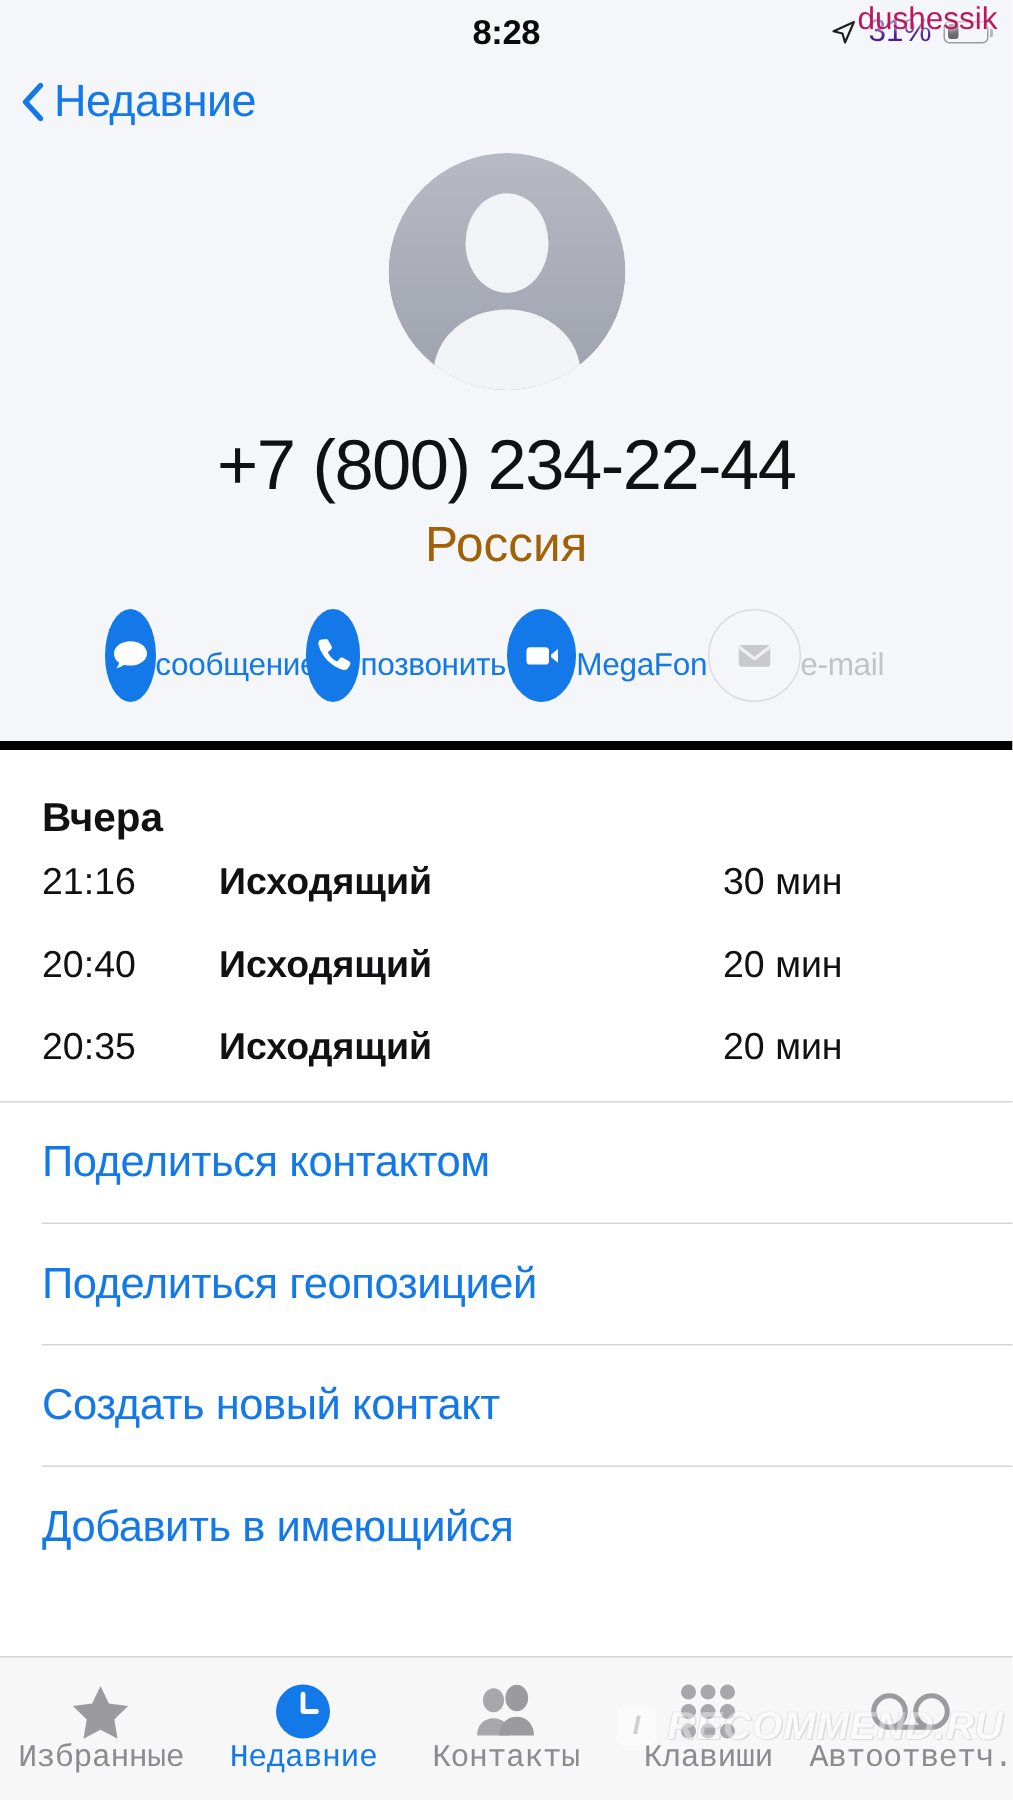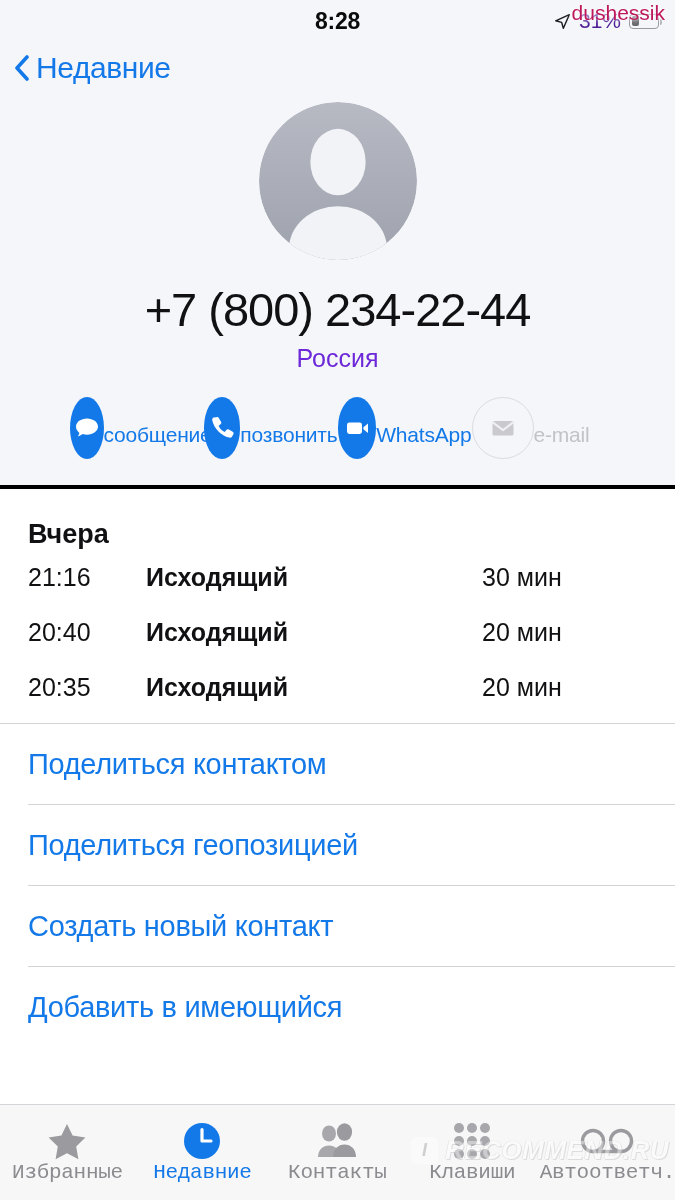--- a/index.html
+++ b/index.html
@@ -74,29 +74,29 @@
     flex:0 0 auto;
   }
   .backbtn { display:flex; align-items:center; gap:7px; cursor:pointer; }
   .chev { width:15px; height:26px; }
   .back-label { font-size:30px; color:#1479e8; letter-spacing:-0.4px; }
 
   
   .header {
     background:#f5f6fa; padding:8px 0 26px;
     display:flex; flex-direction:column; align-items:center;
-    border-bottom:4px solid #000000;
+    border-bottom:6px solid #000000;
     flex:0 0 auto;
   }
   .avatar { width:158px; height:158px; border-radius:50%; overflow:hidden; }
   .phone-number {
     margin-top:22px;
     font-size:47px; color:#111113; letter-spacing:-1px; white-space:nowrap;
   }
-  .country { margin-top:7px; font-size:25px; color:#6d28d9; }
+  .country { margin-top:7px; font-size:33px; color:#a16207; }
 
   
   .actions { display:flex; gap:0; margin-top:24px; }
   .action { width:134px; display:flex; flex-direction:row; align-items:center; cursor:pointer; }
   .action .circle {
     width:62px; height:62px; border-radius:50%;
     background:#1479e8; display:flex; align-items:center; justify-content:center;
   }
   .action.disabled .circle { background:transparent; border:1.8px solid #dcdce0; }
   .action .alabel { margin-top:13px; font-size:21px; color:#1479e8; letter-spacing:-0.2px; }
@@ -226,21 +226,21 @@
         <div class="alabel">позвонить</div>
       </div>
 
       <div class="action">
         <div class="circle">
           <svg width="34" height="34" viewBox="0 0 34 34">
             <rect x="7" y="11.5" width="15" height="11.5" rx="2.4" fill="#ffffff"></rect>
             <path d="M23.4 16.3 L28 12.6 v9.3 l-4.6-3.7 z" fill="#ffffff"></path>
           </svg>
         </div>
-        <div class="alabel">WhatsApp</div>
+        <div class="alabel">MegaFon</div>
       </div>
 
       <div class="action disabled">
         <div class="circle">
           <svg width="32" height="32" viewBox="0 0 32 32">
             <rect x="5.5" y="9" width="21" height="14.5" rx="1.6" fill="#c9c9ce"></rect>
             <path d="M5.5 10.2 L16 18.2 L26.5 10.2" fill="none" stroke="#f0f0f3" stroke-width="2.1" stroke-linejoin="round"></path>
           </svg>
         </div>
         <div class="alabel">e-mail</div>

